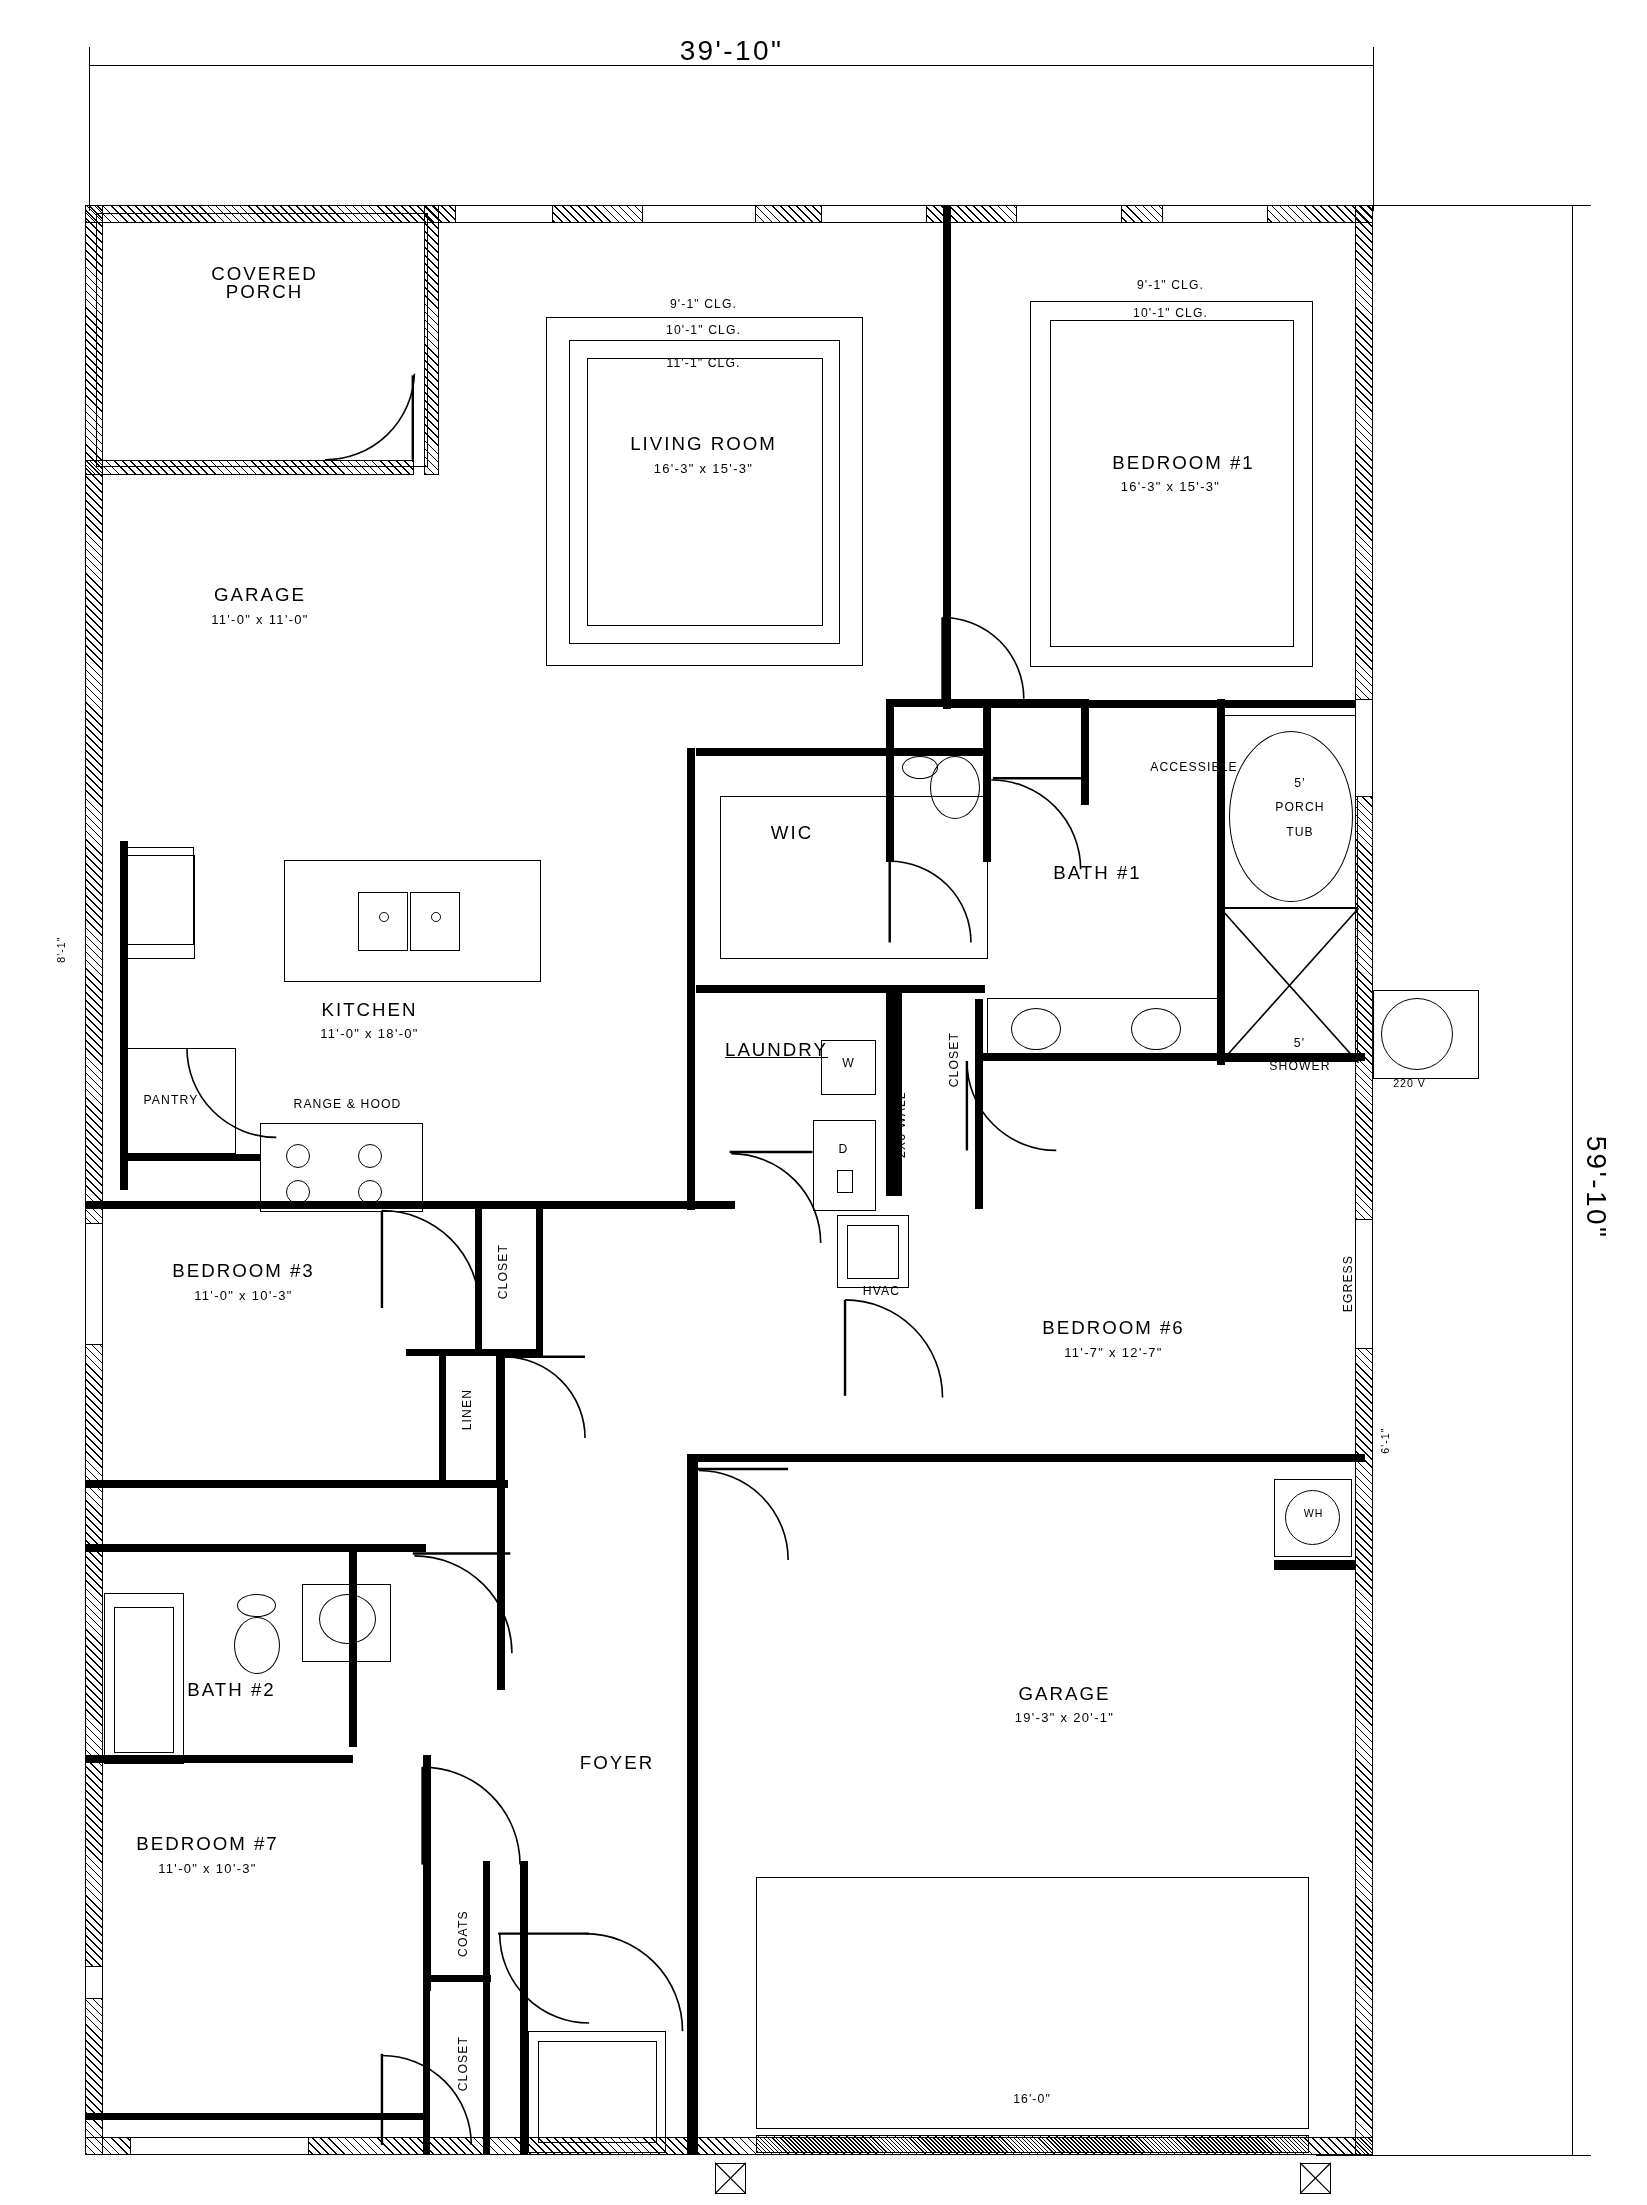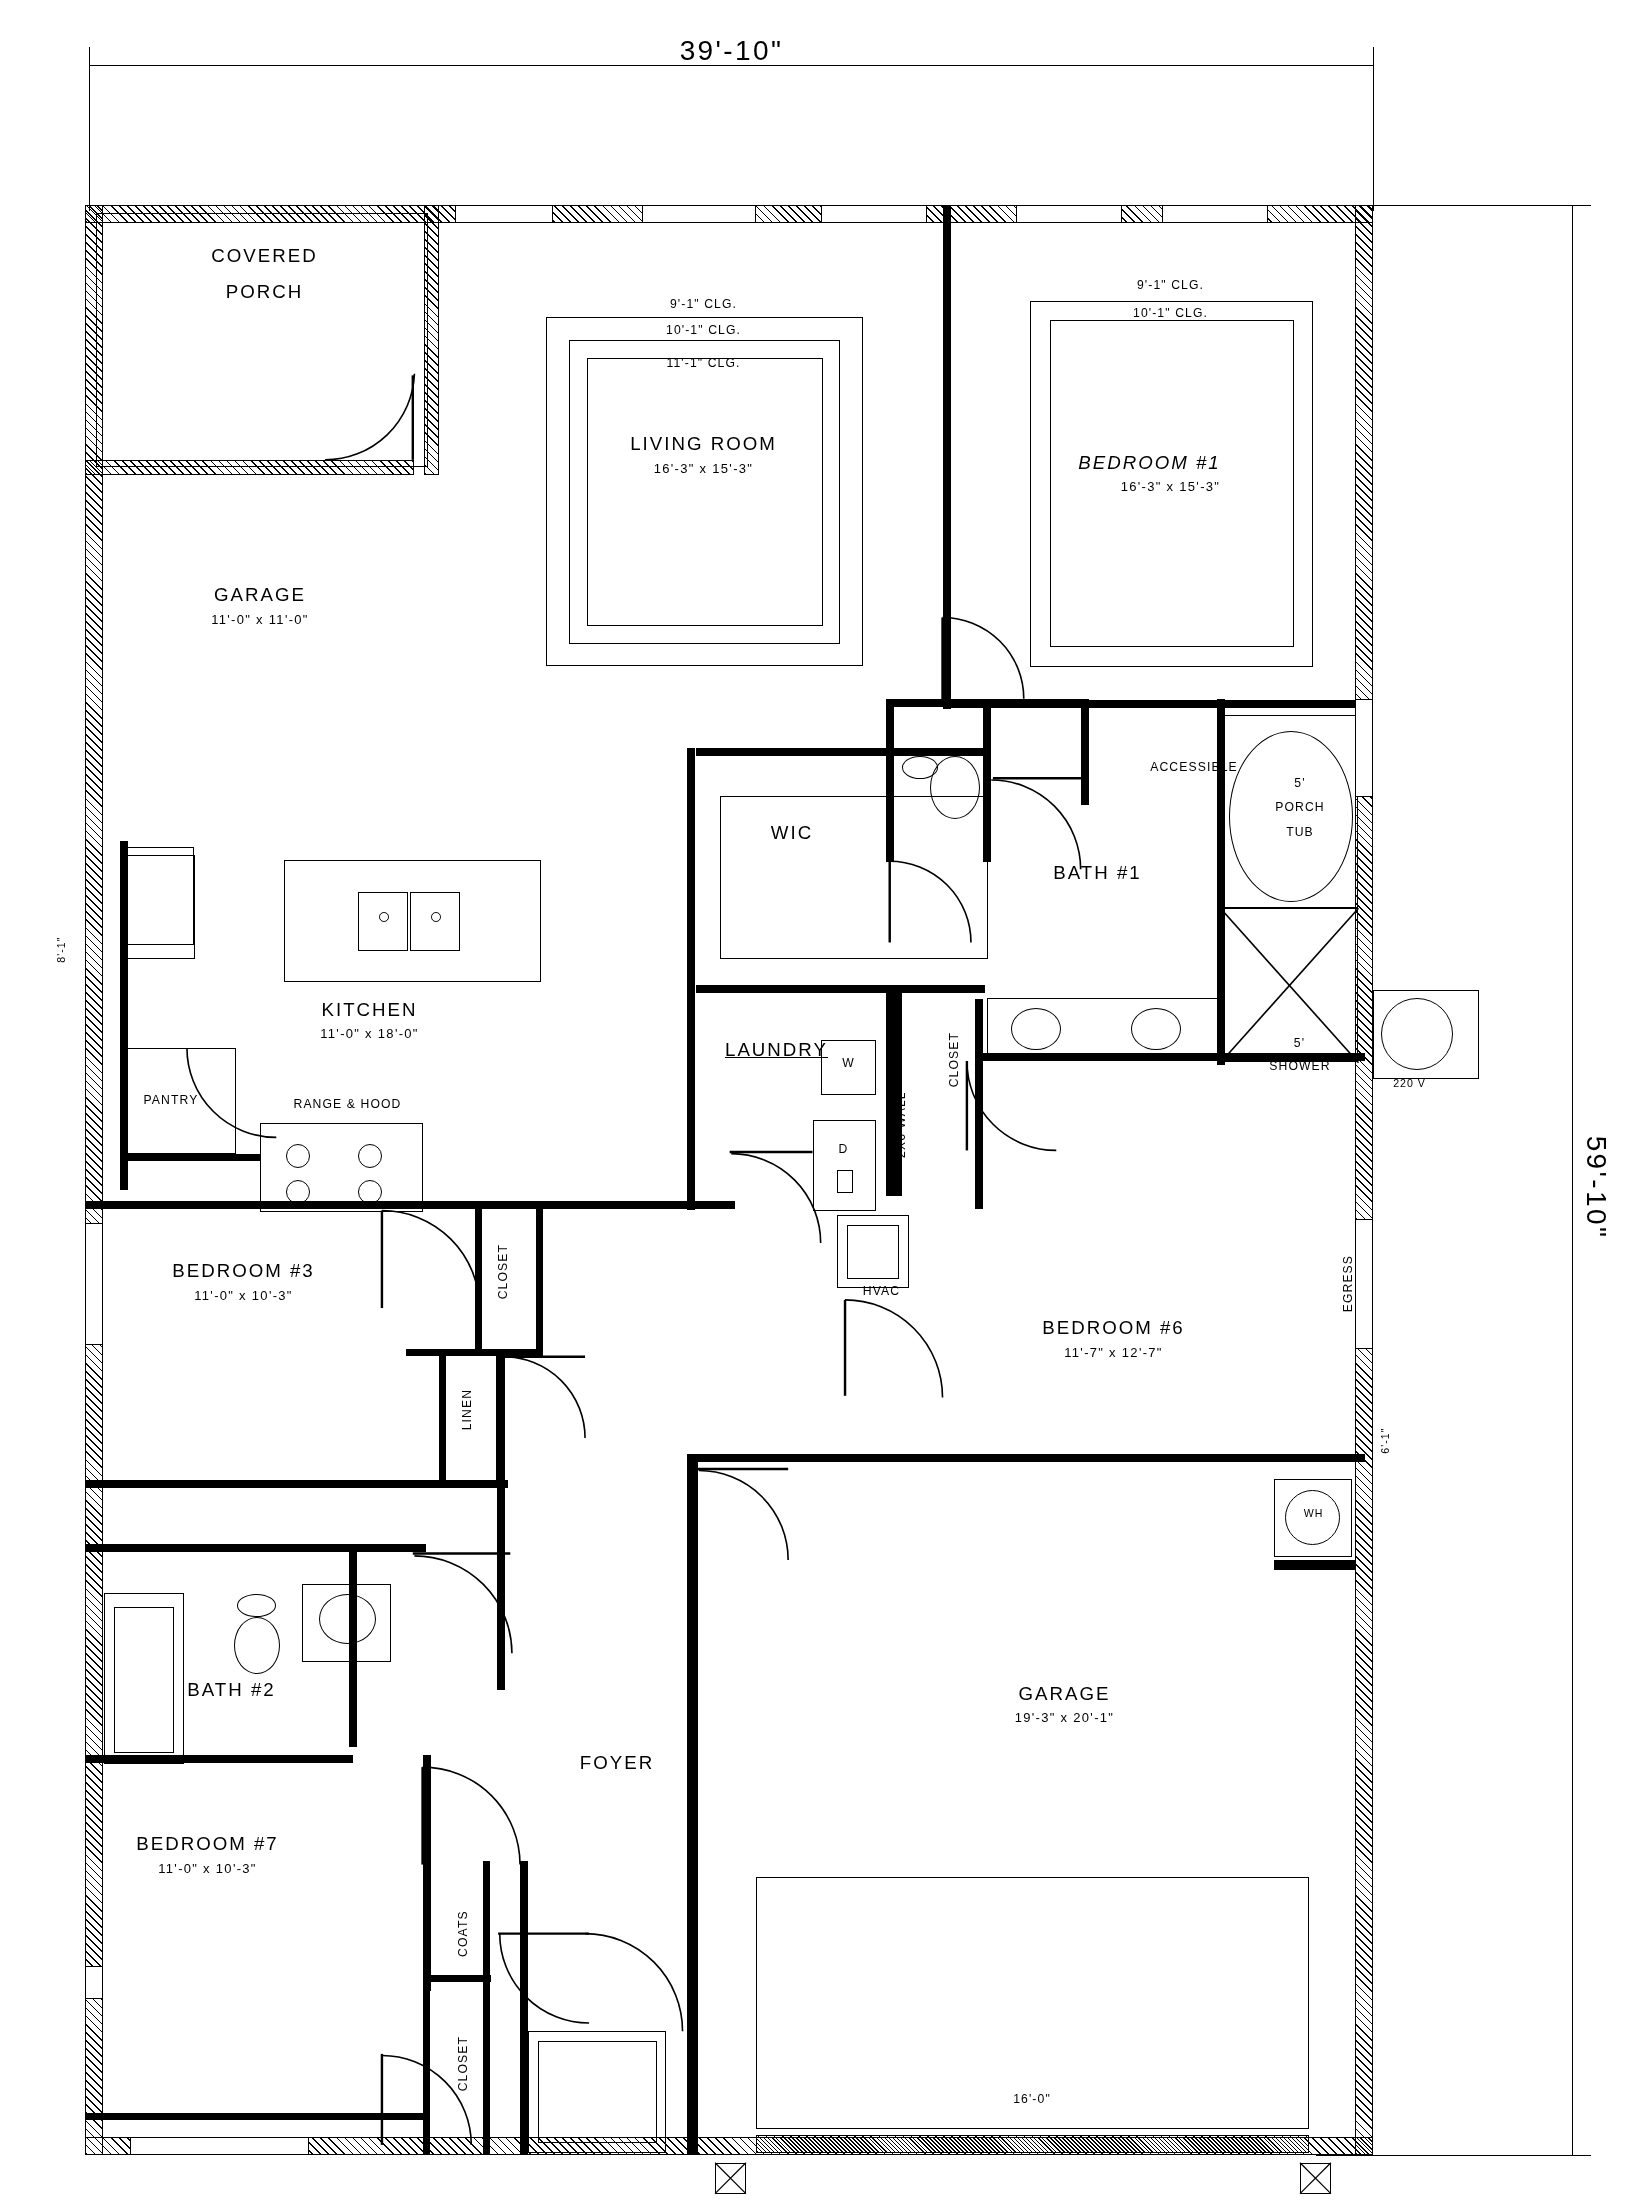--- a/index.html
+++ b/index.html
@@ -142,24 +142,24 @@
   <div class="lbl small" style="left:622px;top:297px;width:163px;">9'-1" CLG.</div>
   <div class="lbl small" style="left:622px;top:323px;width:163px;">10'-1" CLG.</div>
   <div class="lbl small" style="left:622px;top:356px;width:163px;">11'-1" CLG.</div>
   <div class="lbl rm-name" style="left:622px;top:432px;width:163px;">LIVING ROOM</div>
   <div class="lbl rm-dim" style="left:622px;top:461px;width:163px;">16'-3" x 15'-3"</div>
 
   <div class="box" style="left:1030px;top:301px;width:283px;height:366px;"></div>
   <div class="box1" style="left:1050px;top:320px;width:244px;height:327px;"></div>
   <div class="lbl small" style="left:1089px;top:278px;width:163px;">9'-1" CLG.</div>
   <div class="lbl small" style="left:1089px;top:306px;width:163px;">10'-1" CLG.</div>
-  <div class="lbl rm-name" style="left:1068px;top:451px;width:163px;font-style:italic;">BEDROOM #1</div>
+  <div class="lbl rm-name" style="left:1102px;top:451px;width:163px;">BEDROOM #1</div>
   <div class="lbl rm-dim" style="left:1089px;top:479px;width:163px;">16'-3" x 15'-3"</div>
 
-  <div class="lbl rm-name" style="left:171px;top:244px;width:187px;">COVERED</div>
+  <div class="lbl rm-name" style="left:171px;top:262px;width:187px;">COVERED</div>
   <div class="lbl rm-name" style="left:171px;top:280px;width:187px;">PORCH</div>
 
   <div class="lbl rm-name" style="left:187px;top:583px;width:146px;">GARAGE</div>
   <div class="lbl rm-dim" style="left:187px;top:612px;width:146px;">11'-0" x 11'-0"</div>
 
   <div class="lbl rm-name" style="left:288px;top:998px;width:163px;">KITCHEN</div>
   <div class="lbl rm-dim" style="left:288px;top:1026px;width:163px;">11'-0" x 18'-0"</div>
 
   <div class="lbl rm-name" style="left:731px;top:821px;width:122px;">WIC</div>
 

